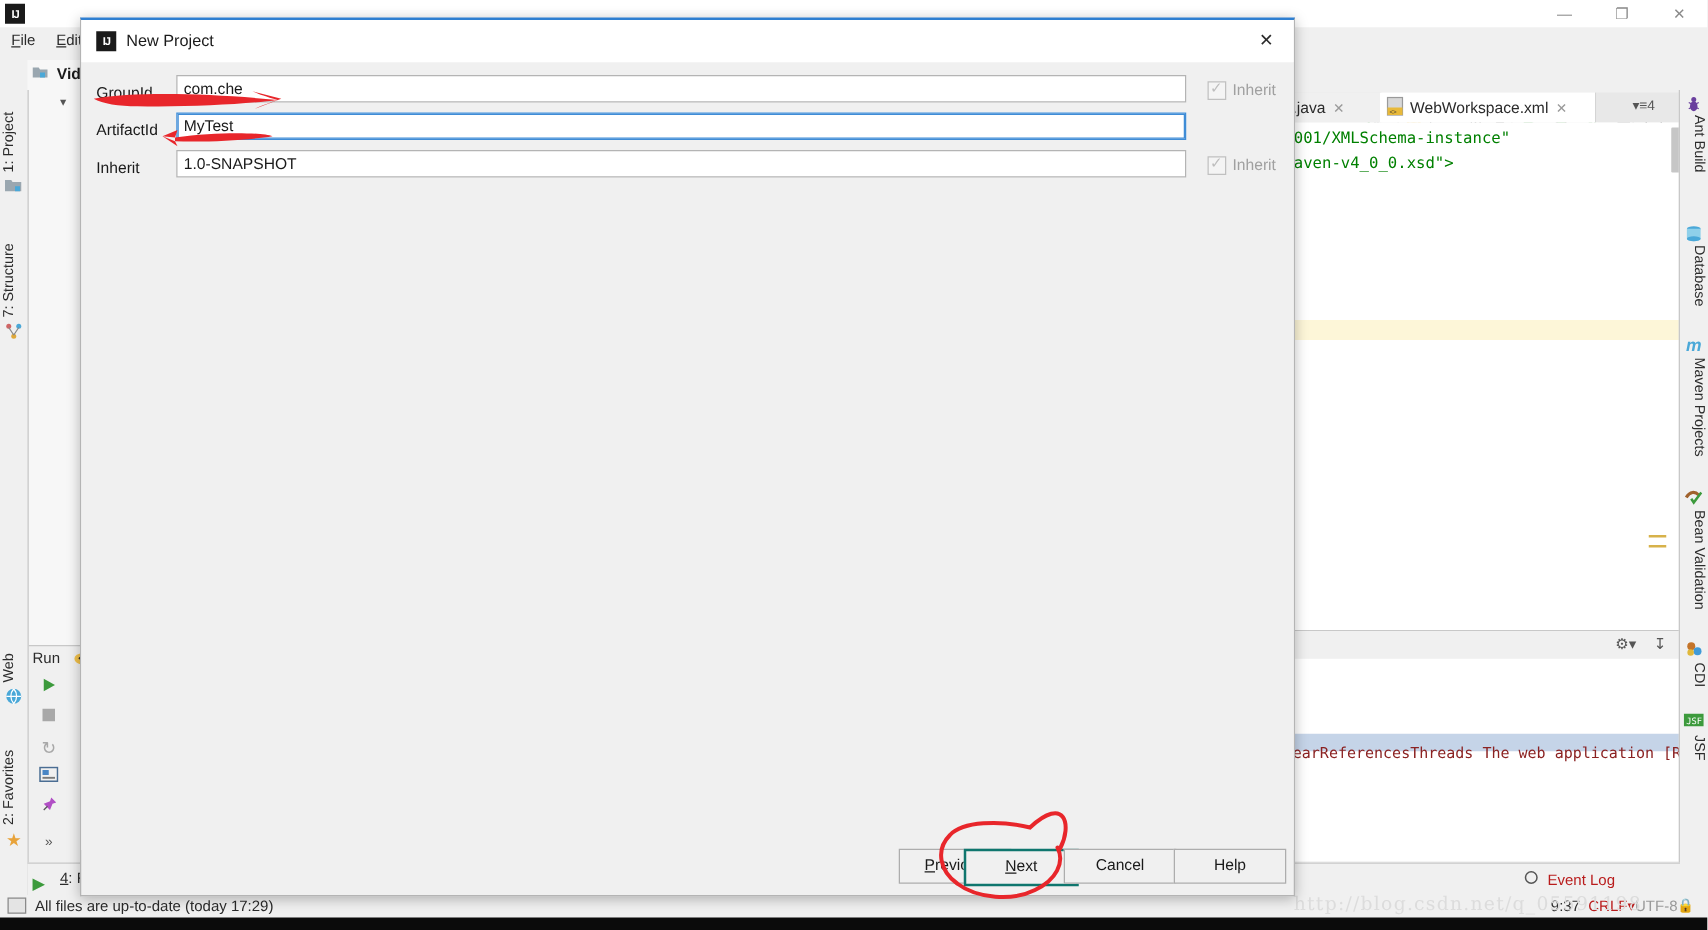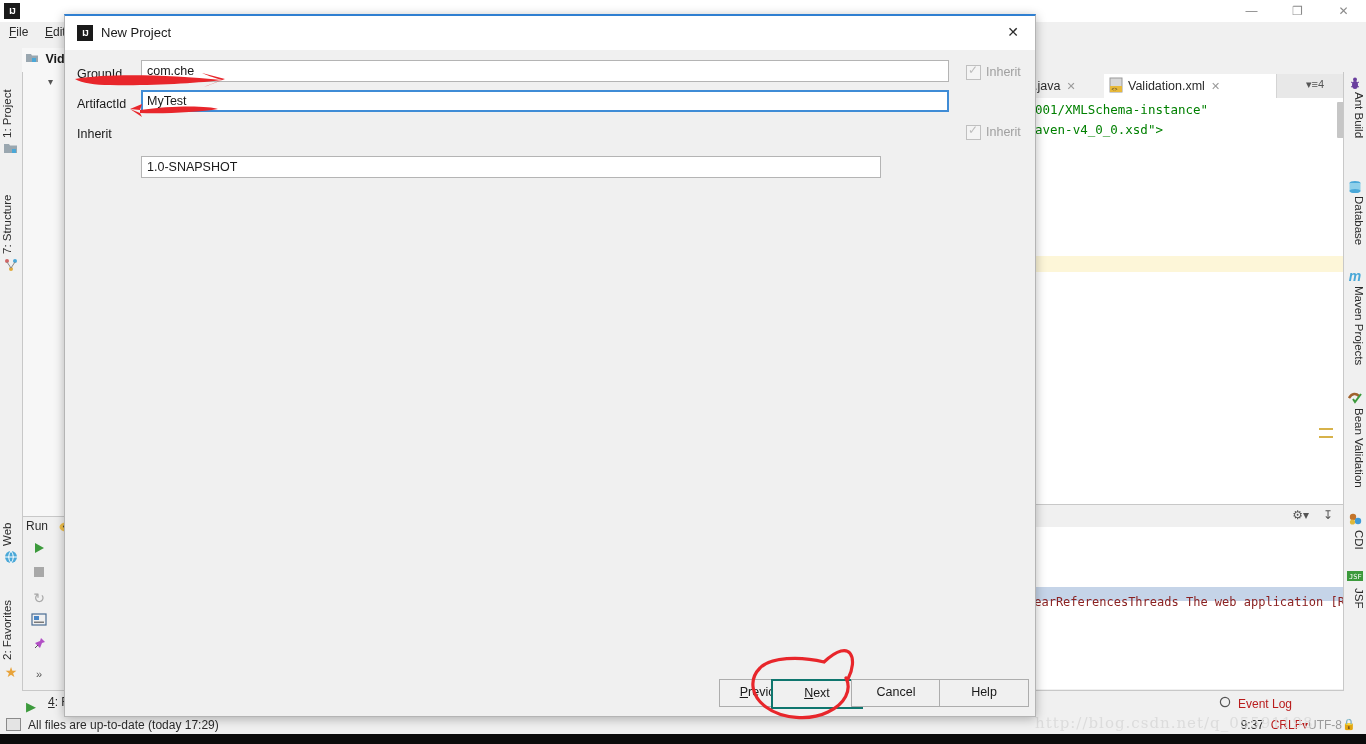--- a/index.html
+++ b/index.html
@@ -206,21 +206,21 @@
       <span>.java</span><span class="x">✕</span>
     </div>
     <div class="etab" id="etab-active" style="left:84px;width:148px;padding-left:24px;">
       <span style="position:absolute;left:5px;top:3px;">
         <svg width="14" height="16" viewBox="0 0 14 16">
             <rect x="1" y="1" width="12" height="14" fill="#d8d8d8" stroke="#9a9a9a"></rect>
             <rect x="1" y="9" width="12" height="6" fill="#e8b93a"></rect>
             <text x="2.5" y="14" font-size="5" fill="#333">&lt;&gt;</text>
           </svg>
       </span>
-      <span>Validation.xml</span><span class="x">✕</span>
+      <span>WebWorkspace.xml</span><span class="x">✕</span>
     </div>
     <div id="tab-right-ctl">
       ▾≡<span>4</span>
     </div>
   </div>
 
   <div id="editor">
     <div id="gutter"></div>
     <div id="hl-band"></div>
     <div class="codeline" style="top:4px;">001/XMLSchema-instance"</div>
@@ -401,21 +401,21 @@
     <div class="fieldinput" style="left:76px;top:10px;width:808px;">com.che</div>
     <div class="inheritbox" style="left:901px;top:15px;">
         <span>✓</span>
       </div>
     <div class="inheritlabel" style="left:921px;top:14px;">Inherit</div>
 
     <div class="fieldlabel" style="left:12px;top:46px;text-align:right;">ArtifactId</div>
     <div class="fieldinput focused" style="left:76px;top:40px;width:808px;">MyTest</div>
 
     <div class="fieldlabel" style="left:12px;top:76px;">Inherit</div>
-    <div class="fieldinput" style="left:76px;top:70px;width:740px;margin-top:36px;">1.0-SNAPSHOT</div>
+    <div class="fieldinput" style="left:76px;top:70px;width:808px;">1.0-SNAPSHOT</div>
     <div class="inheritbox" style="left:901px;top:75px;">
         <span>✓</span>
       </div>
     <div class="inheritlabel" style="left:921px;top:74px;">Inherit</div>
 
     <div class="dlgbtn" style="left:610px;top:629px;width:88px;margin-left:44px;"><u>P</u>revious</div>
     <div class="dlgbtn" id="btn-next" style="left:706px;top:629px;width:88px;"><u>N</u>ext</div>
     <div class="dlgbtn" style="left:786px;top:629px;width:88px;">Cancel</div>
     <div class="dlgbtn" style="left:874px;top:629px;width:88px;">Help</div>
   </div>

